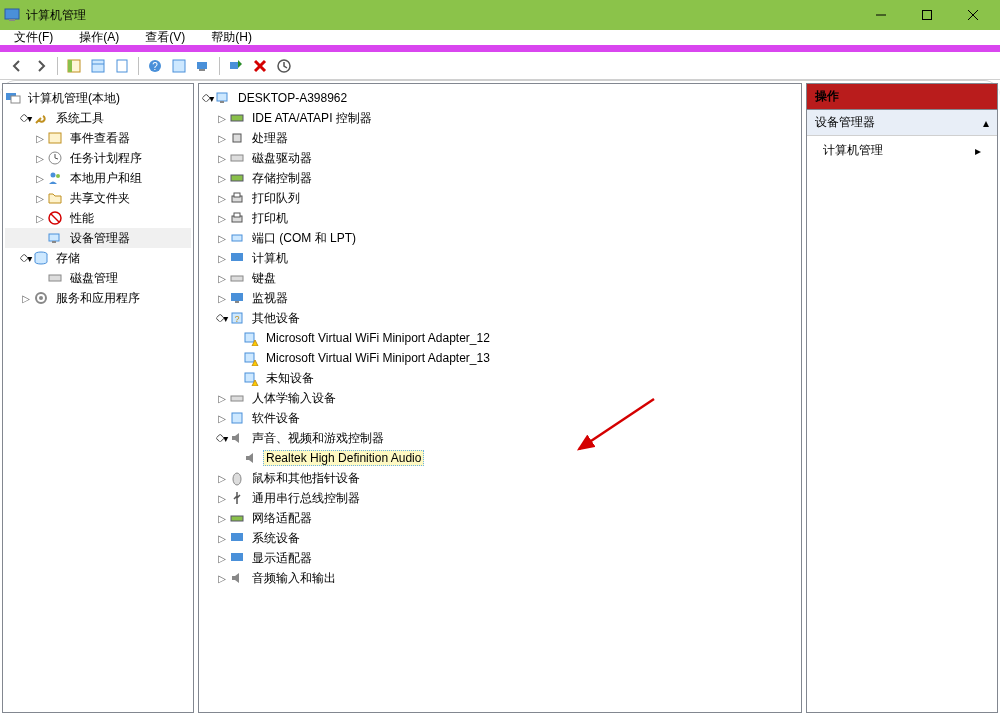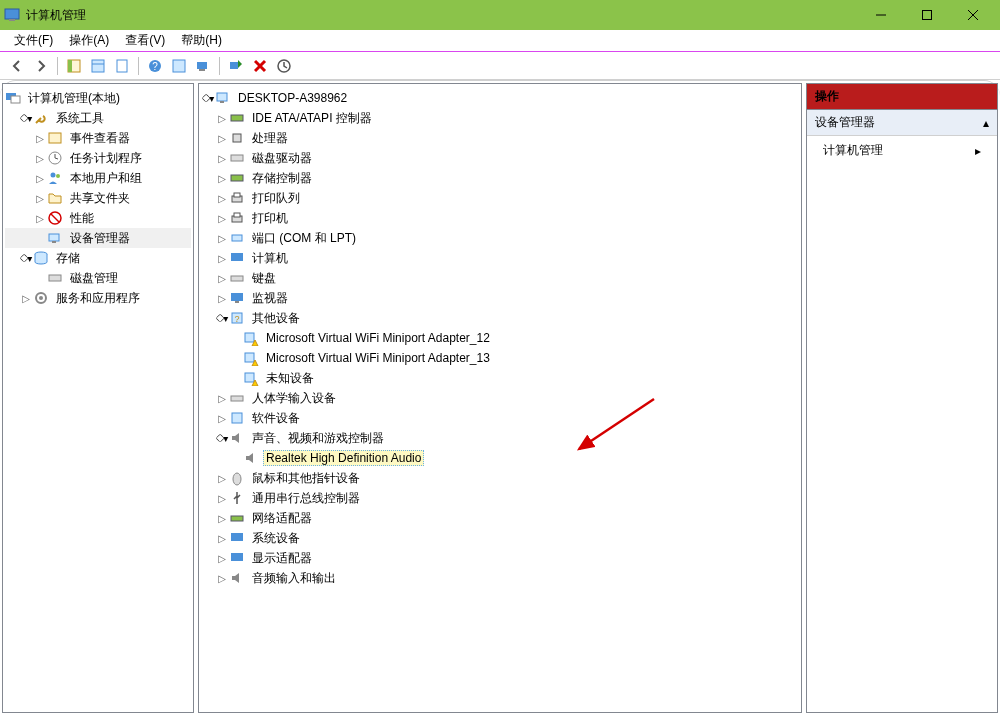--- a/index.html
+++ b/index.html
@@ -4,21 +4,21 @@
 <style>
 * { box-sizing: border-box; margin: 0; padding: 0; }
 body { font-family: "Microsoft YaHei", "Segoe UI", sans-serif; font-size: 12px; background: #fff; width: 1000px; height: 715px; overflow: hidden; position: relative; }
 
 .titlebar { height: 30px; background: #8bc34a; display: flex; align-items: center; padding: 0 4px; }
 .titlebar .app-icon { width: 16px; height: 16px; margin-right: 6px; }
 .titlebar .title { flex: 1; color: #000000; font-size: 12px; }
 .wbtns { display: flex; }
 .wbtn { width: 46px; height: 30px; display: flex; align-items: center; justify-content: center; color: #000; cursor: pointer; }
 
-.menubar { height: 22px; background: #fff; display: flex; align-items: center; padding: 0 6px; border-bottom: 1px solid #d946ef; }
+.menubar { height: 22px; background: #fff; display: flex; align-items: center; padding: 0 6px; border-bottom: 7px solid #d946ef; gap: 10px; }
 .menu-item { padding: 2px 8px; cursor: pointer; }
 
 .toolbar { height: 28px; background: #fff; display: flex; align-items: center; padding: 2px 6px; border-bottom: 1px solid #d0d0d0; gap: 2px; }
 .tbtn { width: 22px; height: 22px; display: flex; align-items: center; justify-content: center; cursor: pointer; }
 .tsep { width: 1px; height: 18px; background: #c0c0c0; margin: 0 3px; }
 
 .main { display: flex; height: calc(100% - 80px); border-top: 1px solid #d0d0d0; border-radius: 16px; }
 .panel { border: 1px solid #828790; margin: 2px; background: #fff; overflow: auto; }
 .left-panel { width: 192px; }
 .center-panel { flex: 1; position: relative; }

